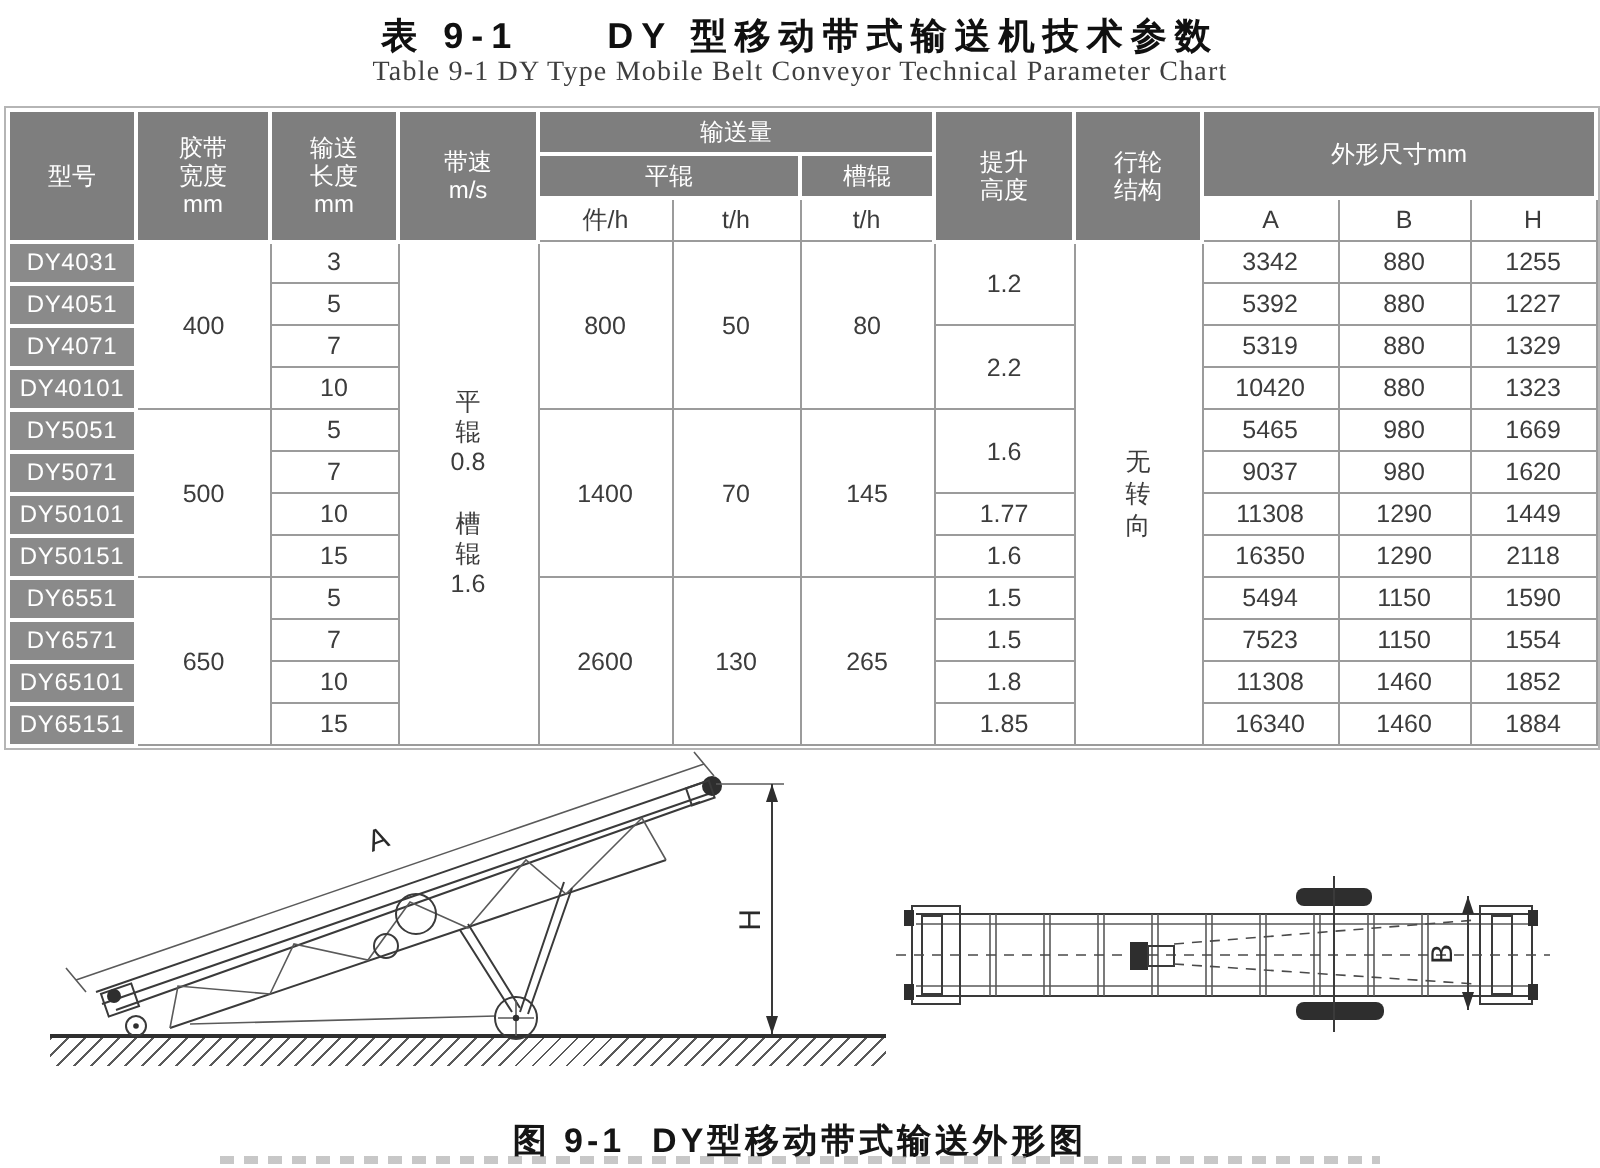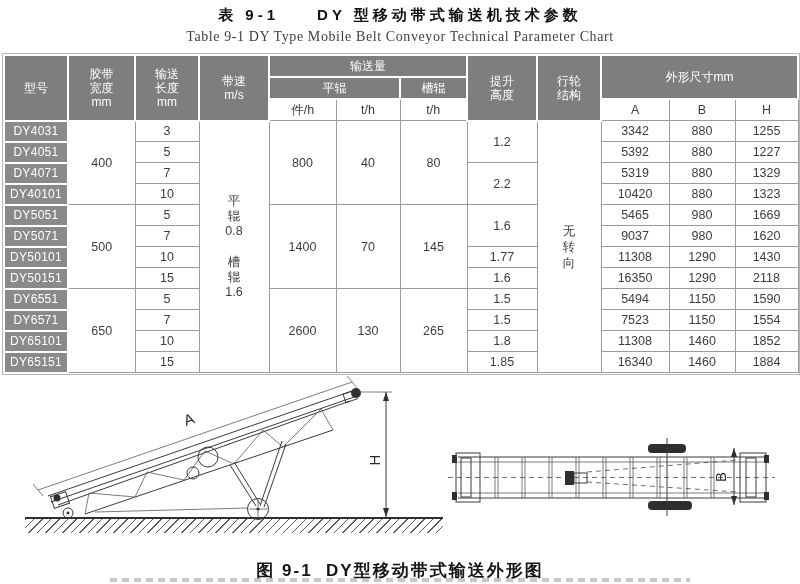--- a/index.html
+++ b/index.html
@@ -1,19 +1,19 @@
 <!DOCTYPE html>
 <html><head>
 <meta charset="utf-8">
 <style>
   html,body{margin:0;padding:0;background:#fff;}
   #page{position:relative;width:800px;height:584px;background:#fff;overflow:hidden;
         font-family:"Liberation Sans",sans-serif;color:#222;}
   .title-zh{position:absolute;top:6px;left:0;width:100%;text-align:center;
-            font-size:15px;font-weight:bold;color:#101010;letter-spacing:4px;white-space:pre;}
+            font-size:18px;font-weight:bold;color:#101010;letter-spacing:4px;white-space:pre;}
   .title-en{position:absolute;top:29px;left:0;width:100%;text-align:center;
             font-size:14px;color:#3f3f3f;letter-spacing:0.6px;font-family:Liberation Serif, serif;}
   
   #tblwrap{position:absolute;left:3px;top:54px;}
   table{border-collapse:collapse;table-layout:fixed;width:794px;outline:1px solid #b5b5b5;}
   td{height:19px;padding:0;text-align:center;vertical-align:middle;
      font-size:12.5px;line-height:14px;overflow:hidden;}
   thead td{height:20px;}
   .g{background:#7e7e7e;border:2px solid #fff;color:#fff;font-size:12px;}
   .m{background:#8a8a8a;font-size:12px;letter-spacing:0.3px;}
@@ -110,21 +110,21 @@
                 <span>辊</span>
                 <span>0.8</span>
               </span>
           <span class="grp">
                 <span>槽</span>
                 <span>辊</span>
                 <span>1.6</span>
               </span>
         </td>
         <td class="w" rowspan="4">800</td>
-        <td class="w" rowspan="4">40</td>
+        <td class="w" rowspan="4">50</td>
         <td class="w" rowspan="4">80</td>
         <td class="w" rowspan="2">1.2</td>
         <td class="w vtx" rowspan="12">
           <span>无</span>
               <span>转</span>
               <span>向</span>
         </td>
         <td class="w">3342</td>
         <td class="w">880</td>
         <td class="w">1255</td>
@@ -169,21 +169,21 @@
         <td class="w">9037</td>
         <td class="w">980</td>
         <td class="w">1620</td>
       </tr>
       <tr>
         <td class="g m">DY50101</td>
         <td class="w">10</td>
         <td class="w">1.77</td>
         <td class="w">11308</td>
         <td class="w">1290</td>
-        <td class="w">1430</td>
+        <td class="w">1449</td>
       </tr>
       <tr>
         <td class="g m">DY50151</td>
         <td class="w">15</td>
         <td class="w">1.6</td>
         <td class="w">16350</td>
         <td class="w">1290</td>
         <td class="w">2118</td>
       </tr>
       <tr>

